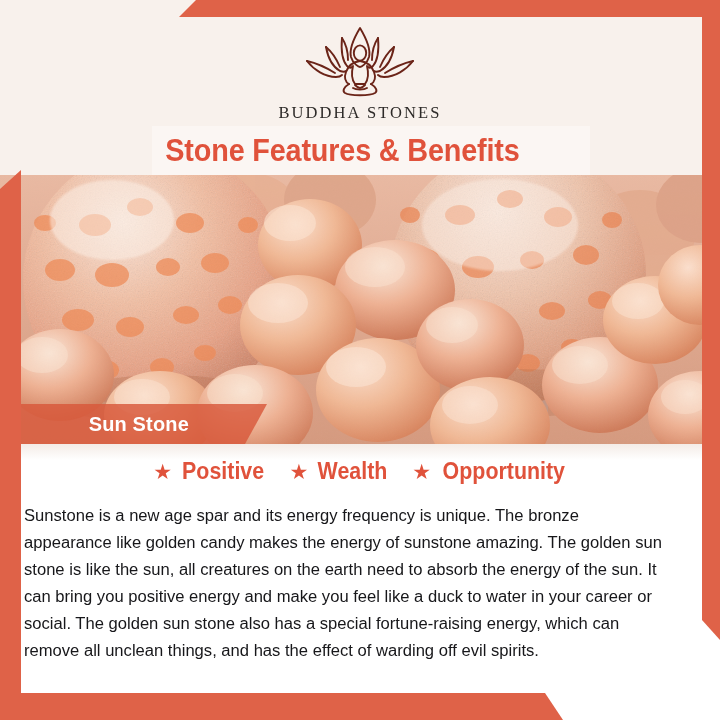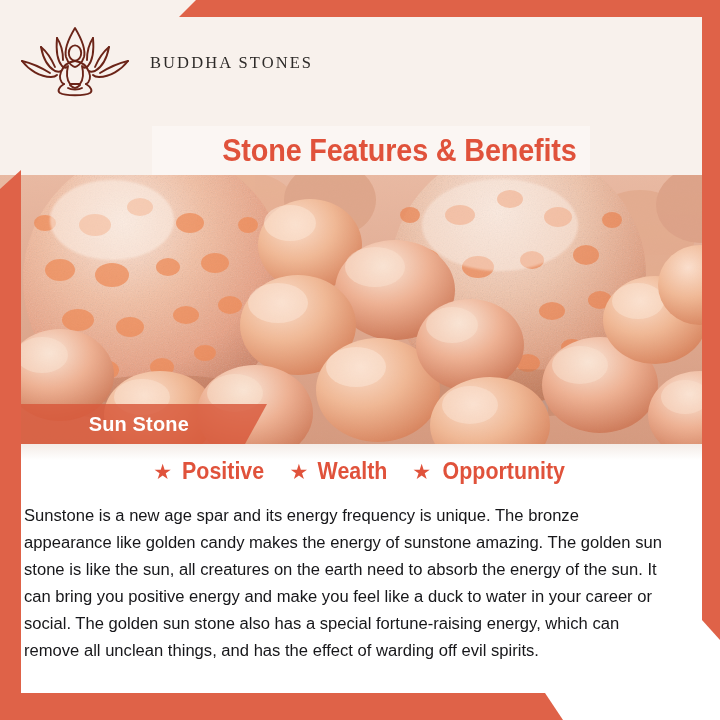--- a/index.html
+++ b/index.html
@@ -56,21 +56,21 @@
     left: 0; top: 0;
     width: 720px; height: 176px;
     background: #f8f1ec;
     z-index: 1;
   }
   .logo-wrap {
     position: absolute;
     left: 0; top: 22px;
     width: 720px;
     display: flex;
-    flex-direction: row;
+    flex-direction: column;
     align-items: center;
   }
   .logo-mark { width: 150px; height: 78px; display: block; }
   .logo-word {
     margin-top: 3px;
     font-family: "Liberation Serif", serif;
     font-size: 16.5px;
     letter-spacing: 2.1px;
     color: #2d2a28;
     font-weight: 400;
@@ -78,21 +78,21 @@
 
   
   .title-panel {
     position: absolute;
     left: 152px; top: 126px;
     width: 438px; height: 49px;
     background: #fbf6f3;
     z-index: 4;
     display: flex;
     align-items: center;
-    justify-content: flex-end;
+    justify-content: flex-start;
   }
   .title-text {
     font-family: "Liberation Sans Narrow", "Liberation Sans", sans-serif;
     font-weight: bold;
     font-size: 31px;
     color: #e0523b;
     letter-spacing: -0.2px;
     transform: scaleX(0.93);
     white-space: nowrap;
   }

